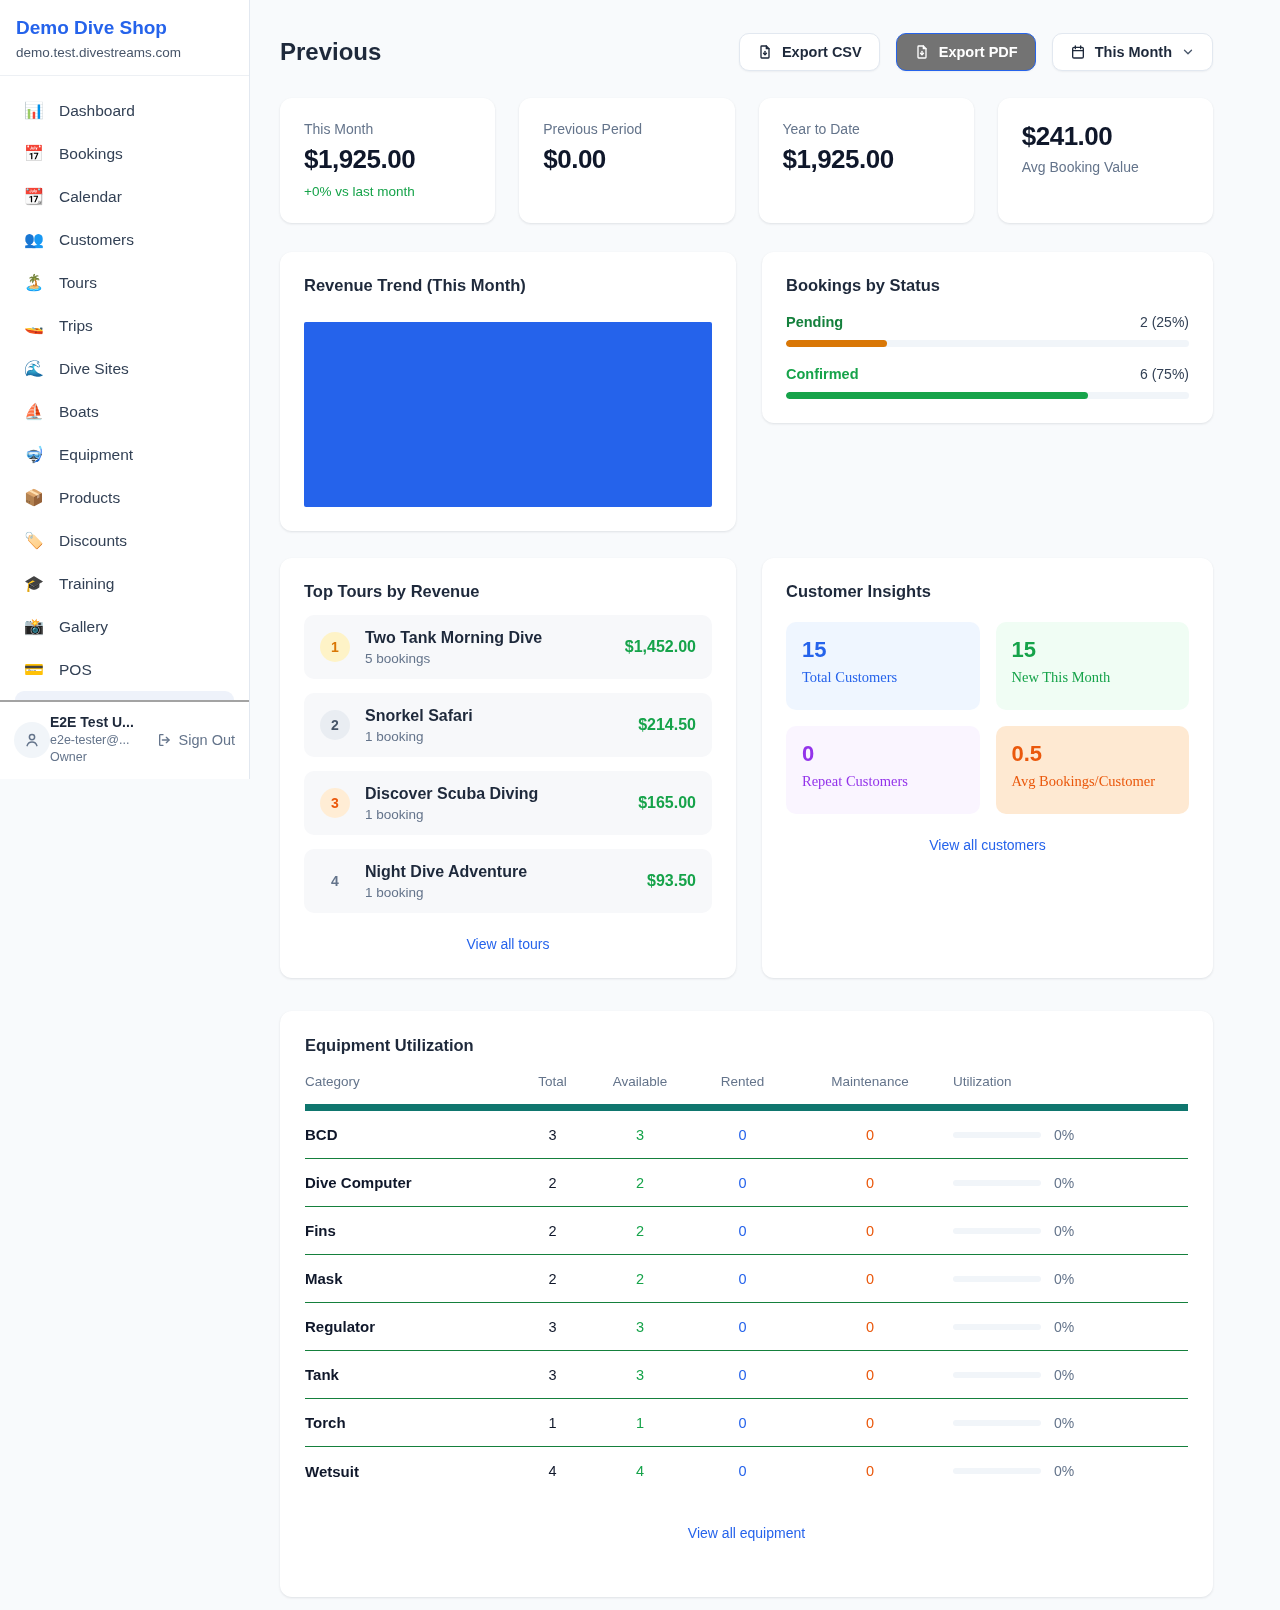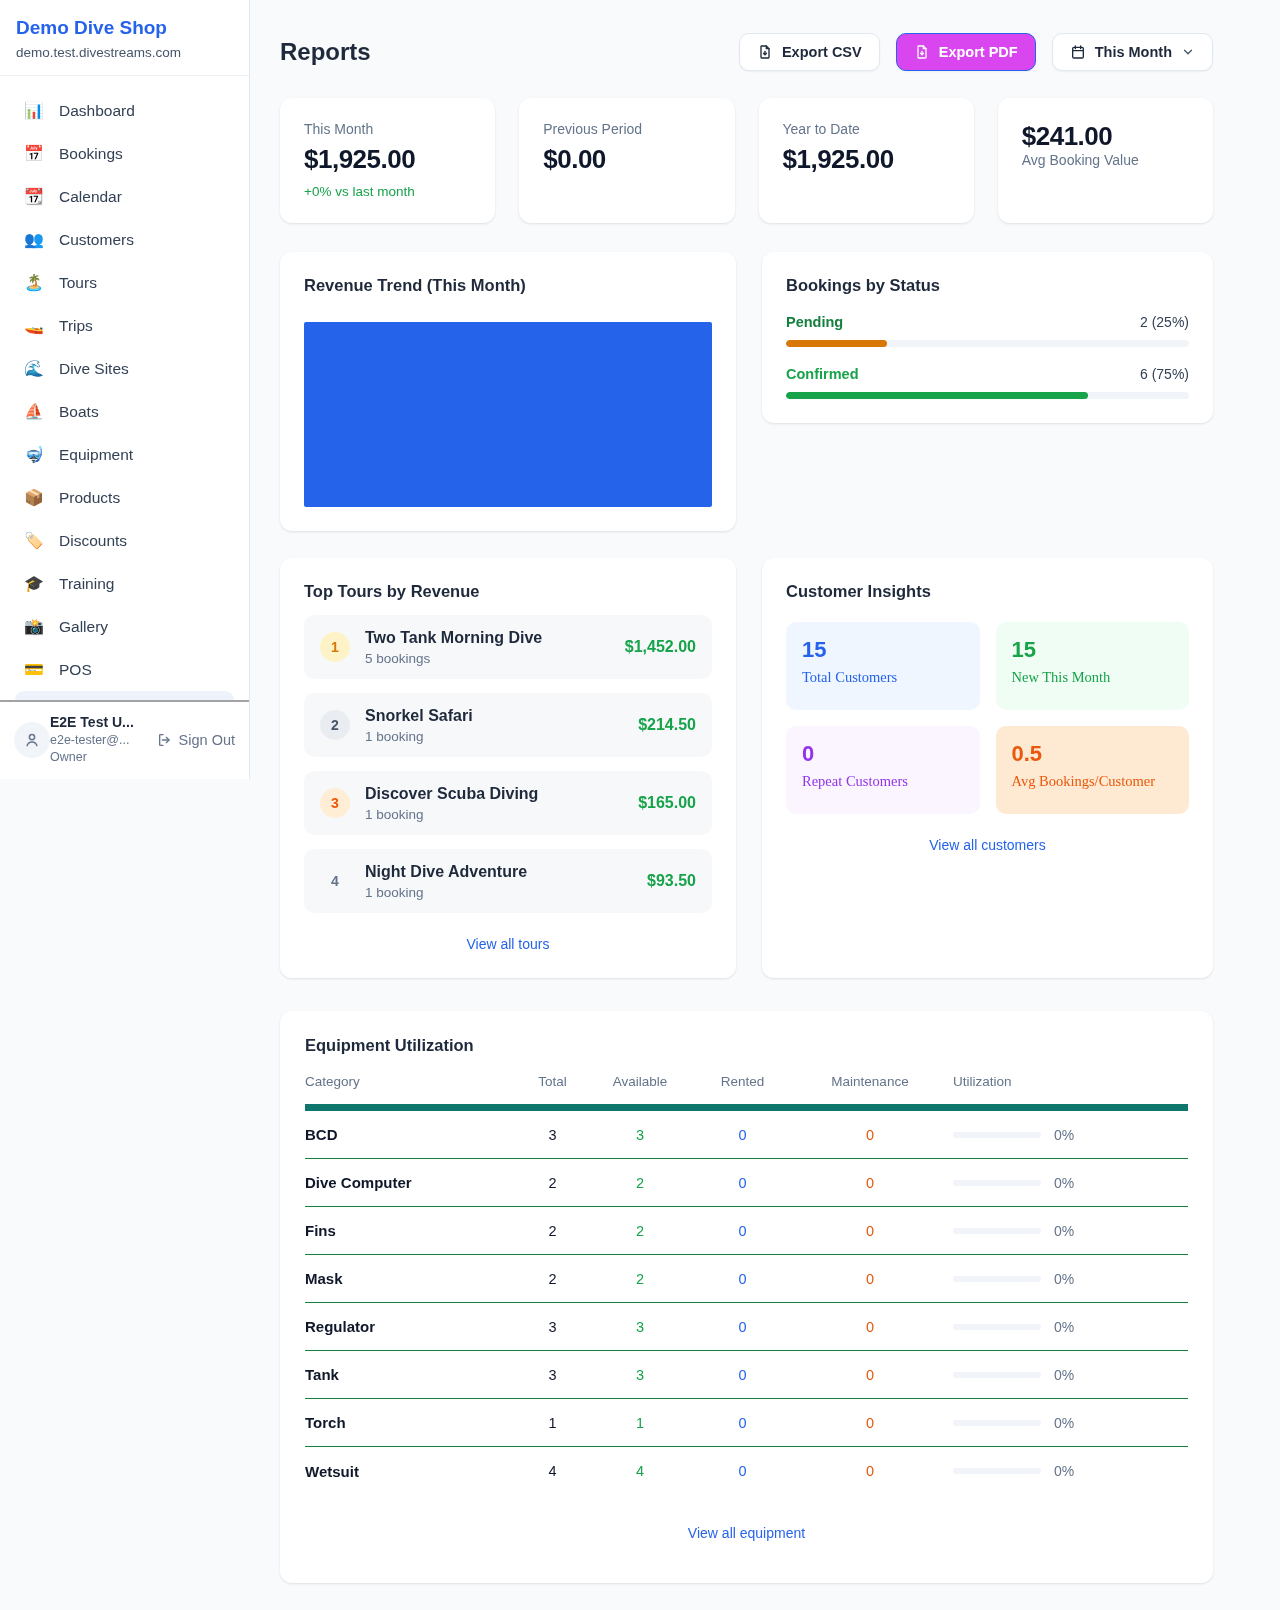--- a/index.html
+++ b/index.html
@@ -54,34 +54,34 @@
   .page-title { font-size:24px; font-weight:800; color:#1e293b; }
   .topbar-actions { margin-left:auto; display:flex; gap:16px; }
   .btn {
     height:38px; border-radius:10px; padding:0 17px;
     display:inline-flex; align-items:center; gap:9px;
     font-size:14.5px; font-weight:700;
     background:#fff; border:1px solid #e2e8f0; color:#1e293b;
     cursor:pointer; box-shadow:0 1px 2px rgba(15,23,42,.05);
     font-family:"Liberation Sans", sans-serif;
   }
-  .btn.primary { background:#d946ef; border-color:#2563eb; color:#fff; }
+  .btn.primary { background:#737373; border-color:#2563eb; color:#fff; }
   .btn svg { flex:0 0 auto; }
   
   .card {
     background:#fff; border-radius:12px;
     box-shadow:0 1px 3px rgba(15,23,42,.07), 0 1px 2px rgba(15,23,42,.04);
   }
   .stats { display:grid; grid-template-columns:repeat(4,1fr); gap:24px; }
   .stat { padding:23px 24px; height:125px; }
   .stat-label { font-size:14px; color:#64748b; }
   .stat-value { font-size:26px; font-weight:800; color:#0f172a; margin-top:7px; letter-spacing:-.5px; }
   .stat-sub { font-size:13.5px; color:#16a34a; margin-top:9px; }
   .stat.alt .stat-value { margin-top:0; }
-  .stat.alt .stat-label { }
+  .stat.alt .stat-label { margin-top:7px; }
   .row2 { display:grid; grid-template-columns:456px 1fr; gap:26px; margin-top:29px; align-items:start; }
   .row3 { display:grid; grid-template-columns:456px 1fr; gap:26px; margin-top:27px; }
   .panel { padding:24px; }
   .panel-title { font-size:16.5px; font-weight:700; color:#1e293b; }
   .chart-box { margin-top:27px; height:185px; background:#2563eb; border-radius:2px; }
   
   .status-row { margin-top:19px; }
   .status-top { display:flex; align-items:baseline; justify-content:space-between; }
   .status-label { font-size:14.5px; font-weight:700; }
   .status-label.pending { color:#15803d; }
@@ -115,21 +115,21 @@
   .tile { border-radius:10px; padding:15px 16px; height:88px; }
   .tile-value { font-size:22px; font-weight:800; }
   .tile-label { font-size:14.5px; margin-top:6px;font-family:Liberation Serif, serif; }
   .tile.blue   { background:#eff6ff; } .tile.blue   .tile-value,.tile.blue   .tile-label { color:#2563eb; }
   .tile.green  { background:#f0fdf4; } .tile.green  .tile-value,.tile.green  .tile-label { color:#16a34a; }
   .tile.purple { background:#faf5ff; } .tile.purple .tile-value,.tile.purple .tile-label { color:#9333ea; }
   .tile.orange { background:#fee9d2; } .tile.orange .tile-value,.tile.orange .tile-label { color:#ea580c; }
   .insights-card { height:420px; }
   .tours-card { height:420px; }
   
-  .equip { margin-top:33px; padding:25px 25px 42px; }
+  .equip { margin-top:33px; padding:25px 25px 56px; }
   .tbl { margin-top:19px; }
   .thead, .trow {
     display:grid;
     grid-template-columns:200px 95px 80px 125px 130px 1fr;
     align-items:center;
   }
   .thead { color:#64748b; font-size:13.5px; padding-bottom:15px; border-bottom:7px solid #0f766e; }
   .trow { height:48px; border-bottom:1px solid #15803d; font-size:14.5px; }
   .trow:last-child { border-bottom:none; }
   .hc { text-align:center; }
@@ -229,21 +229,21 @@
           <path d="M18 12H8"></path>
         </svg>
       <span>Sign Out</span>
     </div>
   </div>
 </aside>
 
 <main class="main">
 
   <div class="topbar">
-    <h1 class="page-title">Reports</h1>
+    <h1 class="page-title">Previous</h1>
     <div class="topbar-actions">
       <button class="btn">
         <svg width="16" height="16" viewBox="0 0 24 24" fill="none" stroke="#1e293b" stroke-width="2" stroke-linecap="round" stroke-linejoin="round">
             <path d="M14 3H7a1 1 0 0 0-1 1v16a1 1 0 0 0 1 1h10a1 1 0 0 0 1-1V7z"></path>
             <path d="M14 3v4h4"></path>
             <path d="M12 11v5"></path>
             <path d="M9.8 13.8 12 16l2.2-2.2"></path>
           </svg>
         <span>Export CSV</span>
       </button>

